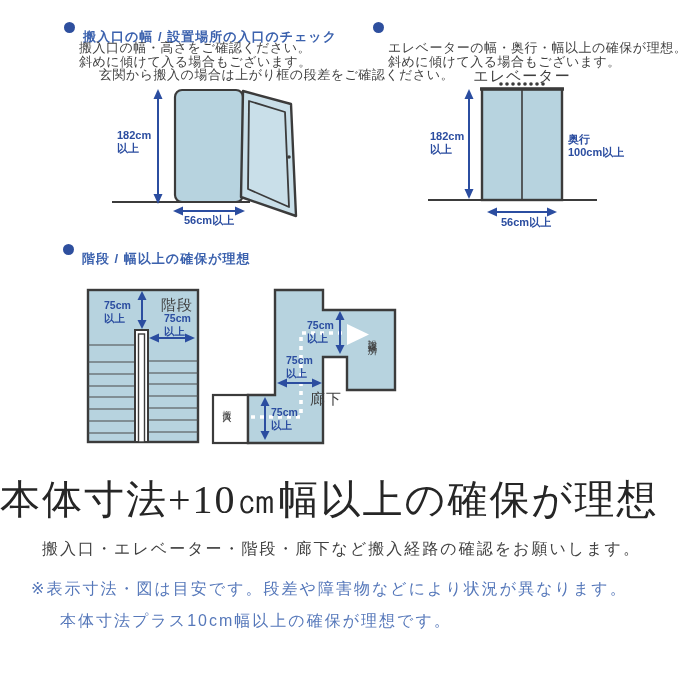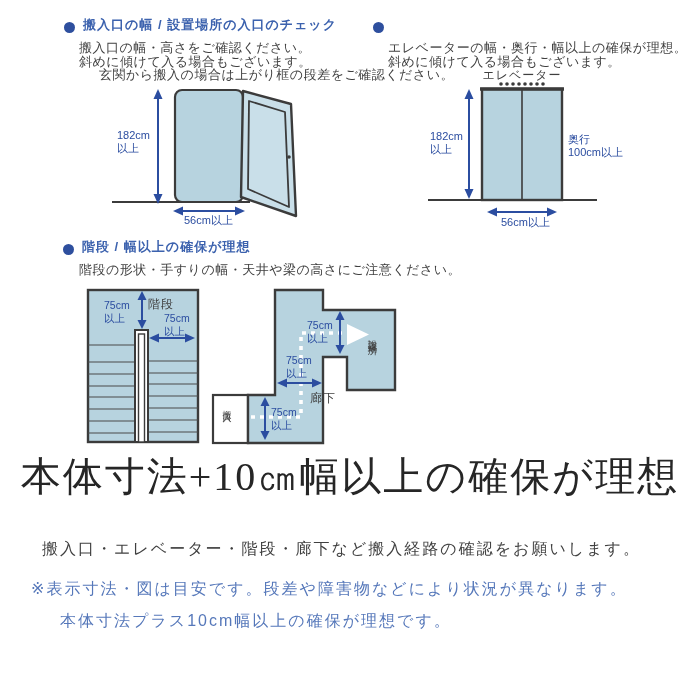--- a/index.html
+++ b/index.html
@@ -1,30 +1,30 @@
 <!DOCTYPE html>
 <html><head>
 <meta charset="utf-8">
 <style>
   html,body{margin:0;padding:0;background:#fff;}
   .page{position:relative;width:700px;height:700px;background:#ffffff;overflow:hidden;
         font-family:"Liberation Sans","DejaVu Sans",sans-serif;}
   
   .bullet{position:absolute;width:11px;height:11px;border-radius:50%;background:#2e4f9e;}
-  .sec-title{position:absolute;font-size:13px;font-weight:bold;color:#3c62ae;letter-spacing:1px;white-space:nowrap;}
+  .sec-title{position:absolute;font-size:13px;font-weight:bold;color:#3c62ae;letter-spacing:1px;white-space:nowrap;margin-top:12px;}
   .body-line{position:absolute;font-size:13px;color:#3f3f3f;letter-spacing:0.5px;white-space:nowrap;}
   
-  .dim{position:absolute;color:#2b4da0;font-weight:normal;font-size:11px;line-height:1.2;white-space:nowrap;}
+  .dim{position:absolute;color:#2b4da0;font-weight:bold;font-size:11px;line-height:1.2;white-space:nowrap;}
   .dim span{display:block;}
   .dim.small{font-size:10.5px;}
-  .tag{position:absolute;font-size:12px;color:#3f3f3f;letter-spacing:1px;white-space:nowrap;}
+  .tag{position:absolute;font-size:15px;color:#3f3f3f;letter-spacing:1px;white-space:nowrap;}
   .vtext{position:absolute;writing-mode:vertical-rl;text-orientation:upright;
          font-size:9.5px;color:#3f3f3f;letter-spacing:2px;line-height:1;}
   
-  .headline{position:absolute;left:0;top:449px;width:700px;text-align:center;
+  .headline{position:absolute;left:0;top:472px;width:636px;text-align:center;
             font-family:"Liberation Serif","DejaVu Serif",serif;font-size:40px;font-weight:500;
             color:#262626;letter-spacing:2px;white-space:nowrap;}
   .note{position:absolute;font-size:16px;letter-spacing:2px;white-space:nowrap;}
   .note.dark{color:#3f3f3f;}
   .note.blue{color:#5678ba;}
   svg{position:absolute;overflow:visible;}
 </style>
 </head>
 <body>
 
@@ -109,21 +109,20 @@
   <div class="dim" style="left:568px;top:133px;">
     <span>奥行</span>
     <span>100cm以上</span>
   </div>
   <div class="dim" style="left:501px;top:216px;">
     <span>56cm以上</span>
   </div>
 
   <span class="bullet" style="left:63px;top:244px;"></span>
   <span class="sec-title" style="left:82px;top:238px;">階段 / 幅以上の確保が理想</span>
-  <span class="body-line" style="left:79px;top:261px;">階段の形状・手すりの幅・天井や梁の高さにご注意ください。</span>
 
   <svg style="left:60px;top:283px;" width="360" height="178" viewBox="0 0 360 178">
 
     <rect x="28" y="7" width="110" height="152" fill="#b7d3df" stroke="#3b3b3b" stroke-width="2.4"></rect>
 
     <g stroke="#4a4a4a" stroke-width="1.2">
       <line x1="28" y1="62" x2="75" y2="62"></line>
         <line x1="28" y1="79" x2="75" y2="79"></line>
       <line x1="28" y1="91" x2="75" y2="91"></line>
         <line x1="28" y1="103" x2="75" y2="103"></line>
@@ -181,21 +180,21 @@
       <line x1="205" y1="121" x2="205" y2="150" stroke="#2b4da0" stroke-width="2"></line>
       <polygon points="205,114 200.5,123 209.5,123" fill="#2b4da0"></polygon>
       <polygon points="205,157 200.5,148 209.5,148" fill="#2b4da0"></polygon>
     </g>
   </svg>
 
   <div class="dim small" style="left:104px;top:299px;">
     <span>75cm</span>
     <span>以上</span>
   </div>
-  <span class="tag" style="left:148px;top:296px;">階段</span>
+  <span class="tag" style="left:161px;top:296px;">階段</span>
   <div class="dim small" style="left:164px;top:312px;">
     <span>75cm</span>
     <span>以上</span>
   </div>
   <div class="vtext" style="left:222px;top:403px;font-size:9px;">搬入口</div>
   <div class="dim small" style="left:307px;top:319px;">
     <span>75cm</span>
     <span>以上</span>
   </div>
   <div class="vtext" style="left:368px;top:332px;">設置場所</div>

